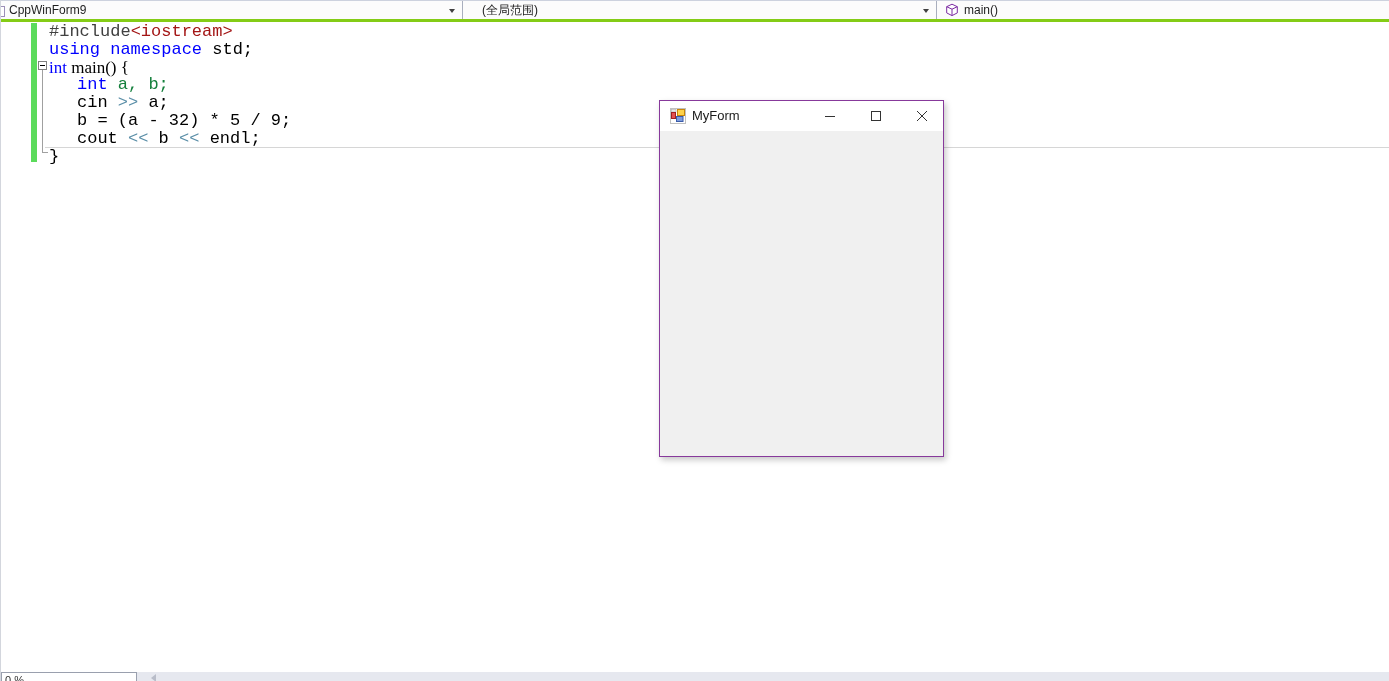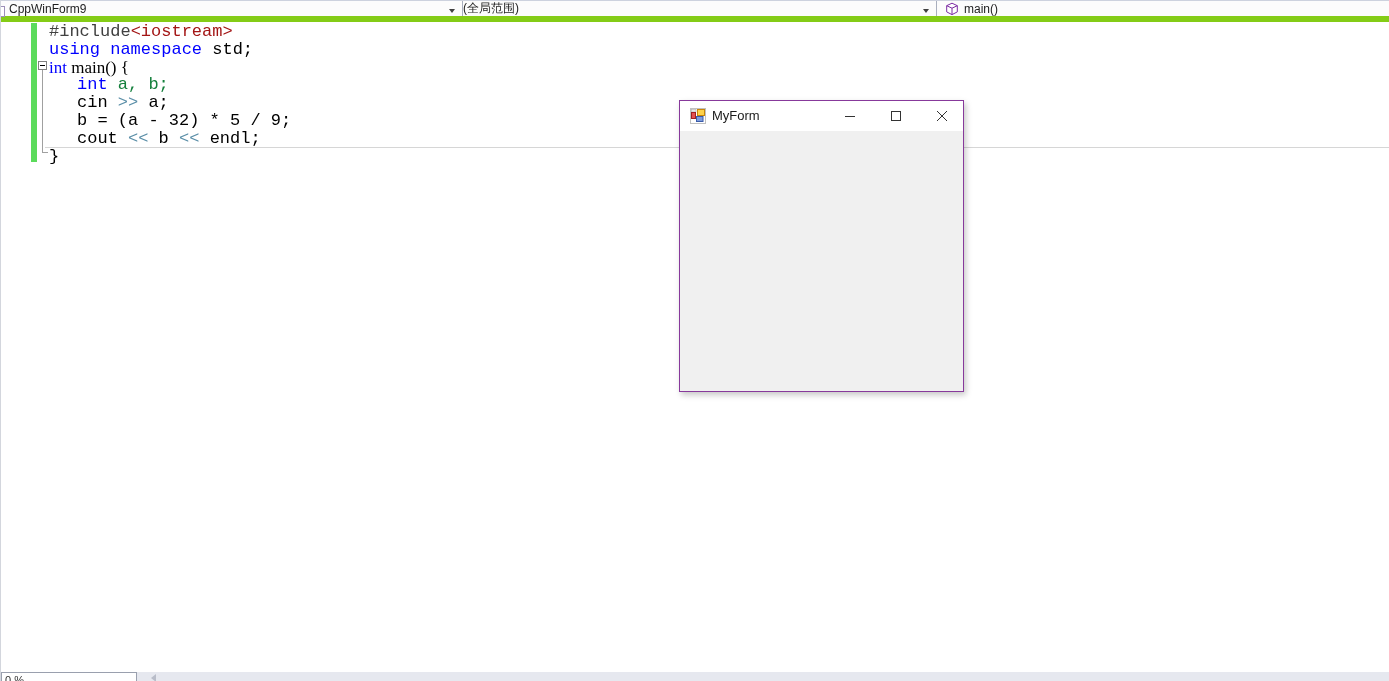--- a/index.html
+++ b/index.html
@@ -4,21 +4,21 @@
 <style>
   * { margin:0; padding:0; box-sizing:border-box; }
   html,body { width:1389px; height:681px; overflow:hidden; background:#fff;
               font-family:"Liberation Sans", sans-serif; }
   #screen { position:relative; width:1389px; height:681px; background:#fff;
             border-left:1px solid #D3D6DD; overflow:hidden; }
 
   
   .navbar { position:absolute; top:0; left:0; right:0; height:22px;
             background:#FCFCFC; border-top:1px solid #CDD2DE;
-            border-bottom:6px solid #84cc16; display:flex; }
+            border-bottom:3px solid #84cc16; display:flex; }
   .nav-section { position:relative; height:100%; display:flex; align-items:center; }
   .nav-sep { position:absolute; top:0; bottom:0; width:1px; background:#A9AFBE; }
   .nav-label { font-size:12px; color:#1E1E1E; white-space:nowrap; }
   .nav-arrow { position:absolute; right:7px; top:8px; width:0; height:0;
                border-left:3.5px solid transparent; border-right:3.5px solid transparent;
                border-top:4px solid #404040; }
   .proj-icon-sliver { position:absolute; left:0; top:5px; width:4px; height:11px;
                       border:1px solid #9C8FB8; border-left:none; background:#fff; }
 
   
@@ -28,23 +28,23 @@
                    border:1px solid #808080; background:#fff; }
   .outline-minus::after { content:""; position:absolute; left:1px; top:3px; width:5px; height:1px; background:#000; }
   .outline-vline { position:absolute; left:41px; top:48px; width:1px; height:82px; background:#A0A0A0; }
   .outline-corner { position:absolute; left:41px; top:130px; width:6px; height:1px; background:#A0A0A0; }
   .code-lines { position:absolute; top:1px; left:0; right:0;
                 font-family:"Liberation Mono","DejaVu Sans Mono",monospace; }
   .code-line { height:17.8px; line-height:17.8px; font-size:17px; white-space:pre; }
   .editor-divider { position:absolute; left:44px; right:0; top:125px; height:1px; background:#D6D6D6; }
 
   
-  .form-window { position:absolute; left:658px; top:100px; width:285px; height:292px;
+  .form-window { position:absolute; left:658px; top:100px; width:285px; height:357px;
                  background:#4c1d95; border:1px solid #87399B;
-                 box-shadow:2px 3px 6px rgba(0,0,0,0.22);margin-left:20px; }
+                 box-shadow:2px 3px 6px rgba(0,0,0,0.22); }
   .form-titlebar { position:absolute; top:0; left:0; right:0; height:30px; background:#FFFFFF;
                    display:flex; align-items:center; }
   .form-icon { position:absolute; left:10px; top:7px; width:16px; height:16px; }
   .form-title { position:absolute; left:32px; top:0; height:30px; line-height:30px;
                 font-size:13px; color:#1B1B1B; }
   .caption-btn { position:absolute; top:4px; width:30px; height:22px;
                  display:flex; align-items:center; justify-content:center; }
   .btn-min { left:155px; } .btn-max { left:201px; } .btn-close { left:247px; }
   .form-body { position:absolute; top:30px; left:0; right:0; bottom:0; background:#F0F0F0; }
 
@@ -65,21 +65,21 @@
 <div id="screen">
 
   <div class="navbar">
     <div class="nav-section" style="width:461px;">
       <span class="proj-icon-sliver"></span>
       <span class="nav-label" style="margin-left:8px;">CppWinForm9</span>
       <span class="nav-arrow"></span>
     </div>
     <div class="nav-sep" style="left:461px;"></div>
     <div class="nav-section" style="width:474px;">
-      <span class="nav-label" style="margin-left:1px;">(全局范围)</span>
+      <span class="nav-label" style="margin-left:20px;">(全局范围)</span>
       <span class="nav-arrow"></span>
     </div>
     <div class="nav-sep" style="left:935px;"></div>
     <div class="nav-section" style="flex:1;">
       <span style="margin-left:9px; display:inline-flex;">
         <svg width="14" height="14" viewBox="0 0 14 14">
           <g fill="#ffffff" stroke="#7C2BA3" stroke-width="1">
             <path d="M7 1.2 L12.3 3.7 L12.3 9.9 L7 12.6 L1.7 9.9 L1.7 3.7 Z"></path>
           </g>
           <path d="M1.7 3.7 L7 6.2 L12.3 3.7 M7 6.2 L7 12.4" fill="none" stroke="#7C2BA3" stroke-width="1"></path>

